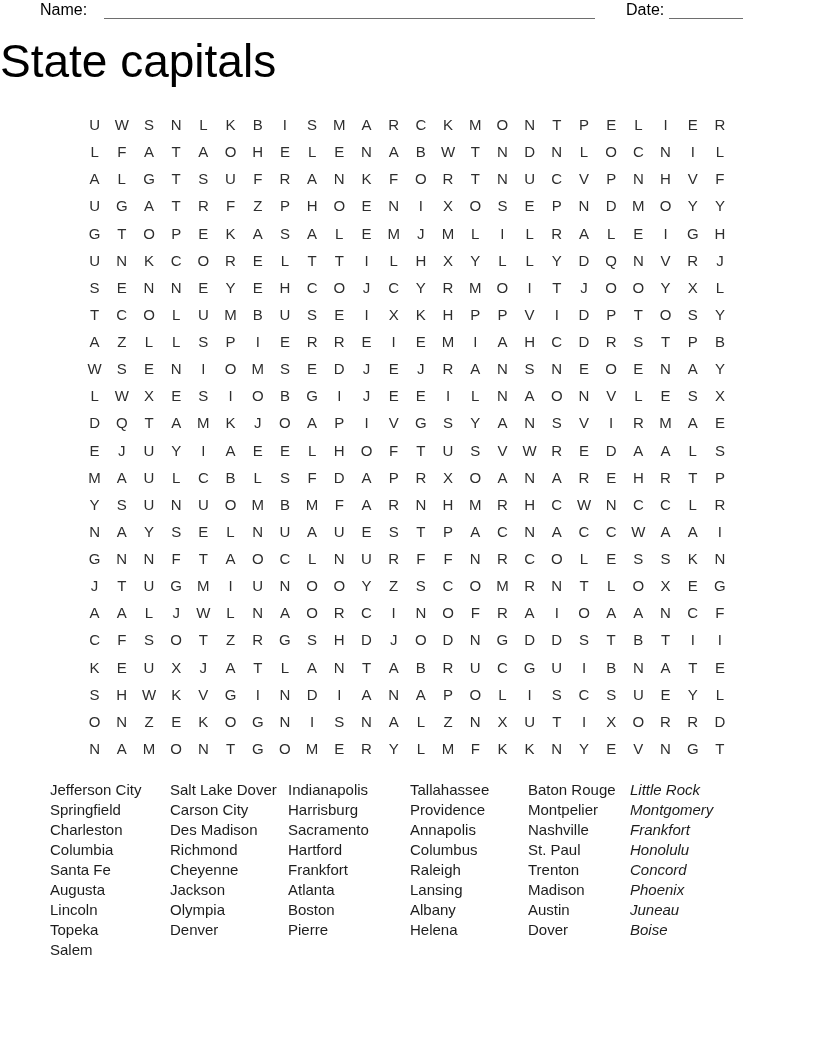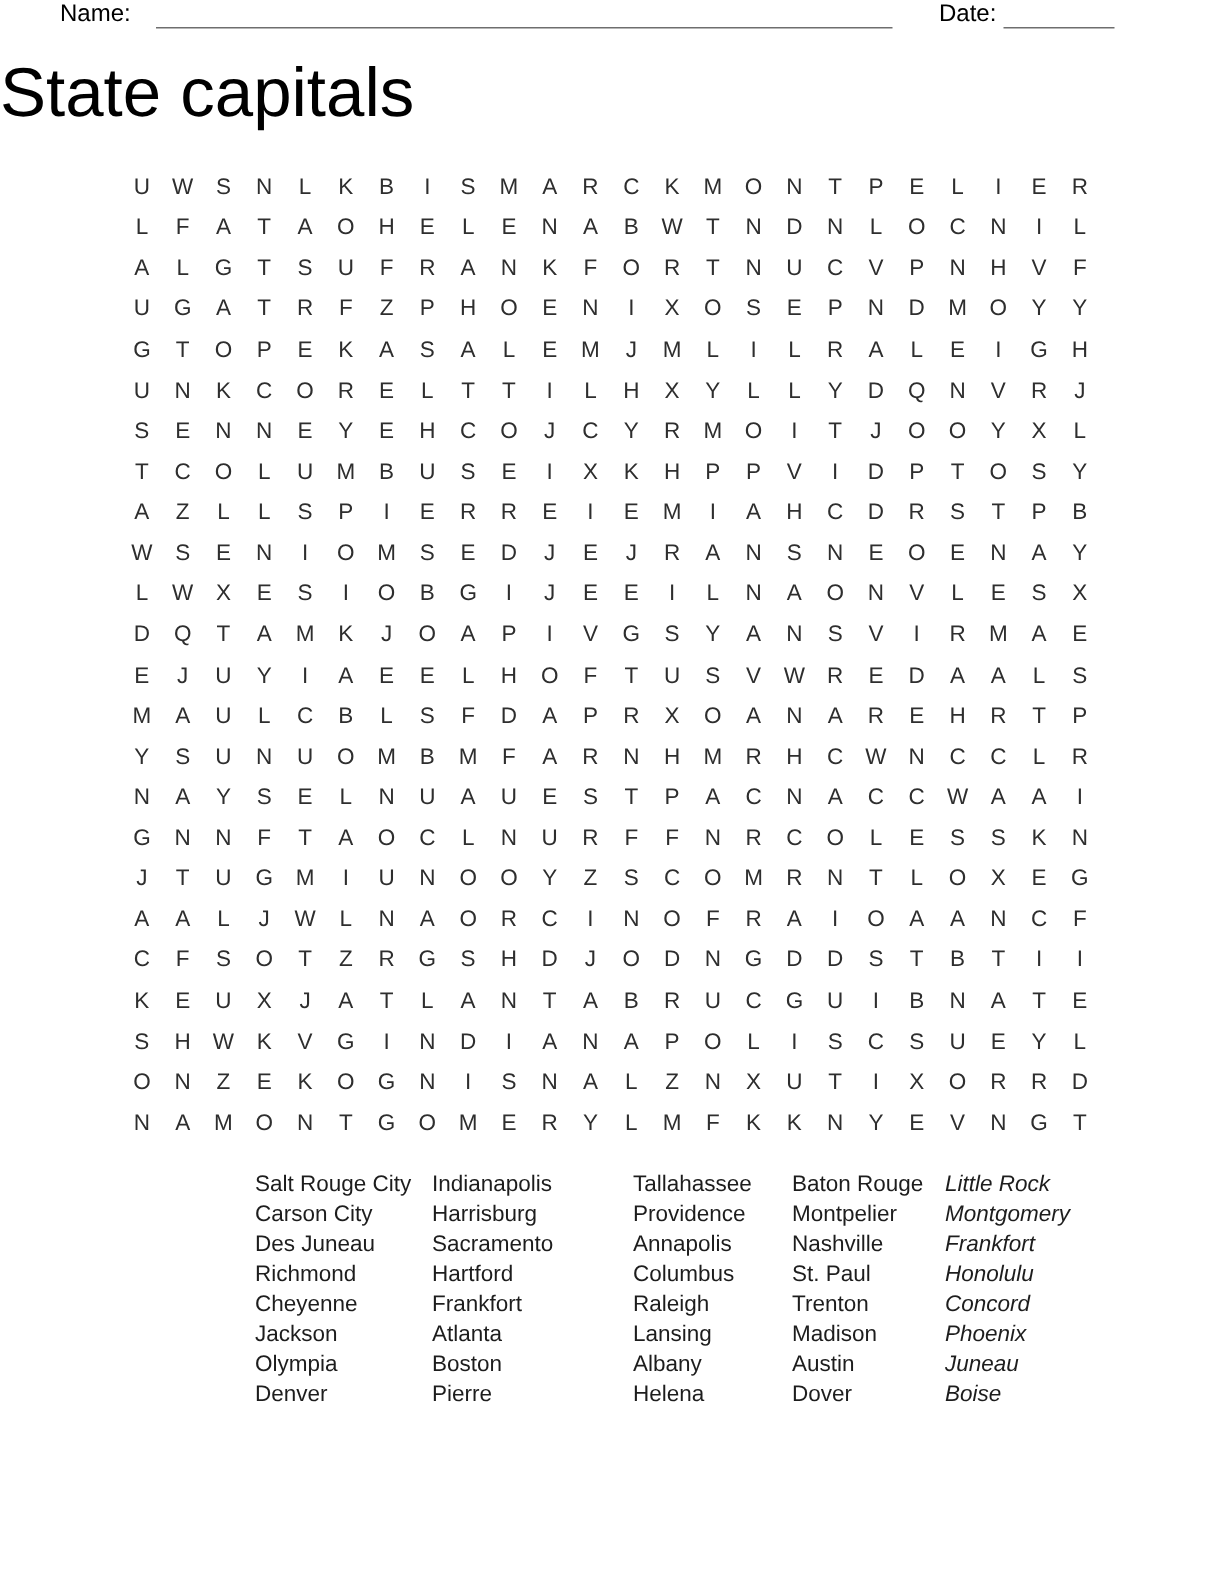--- a/index.html
+++ b/index.html
@@ -689,41 +689,52 @@
         <span class="grid-cell">Y</span>
         <span class="grid-cell">E</span>
         <span class="grid-cell">V</span>
         <span class="grid-cell">N</span>
         <span class="grid-cell">G</span>
         <span class="grid-cell">T</span>
       </div>
     </div>
 
   <div id="word-list">
+      <div class="wl-col" style="left: 0px;">
+        <div class="wl-word">Jefferson City</div>
+        <div class="wl-word">Springfield</div>
+        <div class="wl-word">Charleston</div>
+        <div class="wl-word">Columbia</div>
+        <div class="wl-word">Santa Fe</div>
+        <div class="wl-word">Augusta</div>
+        <div class="wl-word">Lincoln</div>
+        <div class="wl-word">Topeka</div>
+        <div class="wl-word">Salem</div>
+      </div>
       <div class="wl-col" style="left: 120px;">
-        <div class="wl-word">Salt Rouge City</div>
+        <div class="wl-word">Salt Lake Dover</div>
         <div class="wl-word">Carson City</div>
-        <div class="wl-word">Des Juneau</div>
+        <div class="wl-word">Des Madison</div>
         <div class="wl-word">Richmond</div>
         <div class="wl-word">Cheyenne</div>
         <div class="wl-word">Jackson</div>
         <div class="wl-word">Olympia</div>
         <div class="wl-word">Denver</div>
       </div>
       <div class="wl-col" style="left: 238px;">
         <div class="wl-word">Indianapolis</div>
         <div class="wl-word">Harrisburg</div>
         <div class="wl-word">Sacramento</div>
         <div class="wl-word">Hartford</div>
         <div class="wl-word">Frankfort</div>
         <div class="wl-word">Atlanta</div>
         <div class="wl-word">Boston</div>
         <div class="wl-word">Pierre</div>
       </div>
-      <div class="wl-col" style="left: 360px; margin-left: 12px;">
+      <div class="wl-col" style="left: 360px;">
         <div class="wl-word">Tallahassee</div>
         <div class="wl-word">Providence</div>
         <div class="wl-word">Annapolis</div>
         <div class="wl-word">Columbus</div>
         <div class="wl-word">Raleigh</div>
         <div class="wl-word">Lansing</div>
         <div class="wl-word">Albany</div>
         <div class="wl-word">Helena</div>
       </div>
       <div class="wl-col" style="left: 478px;">

